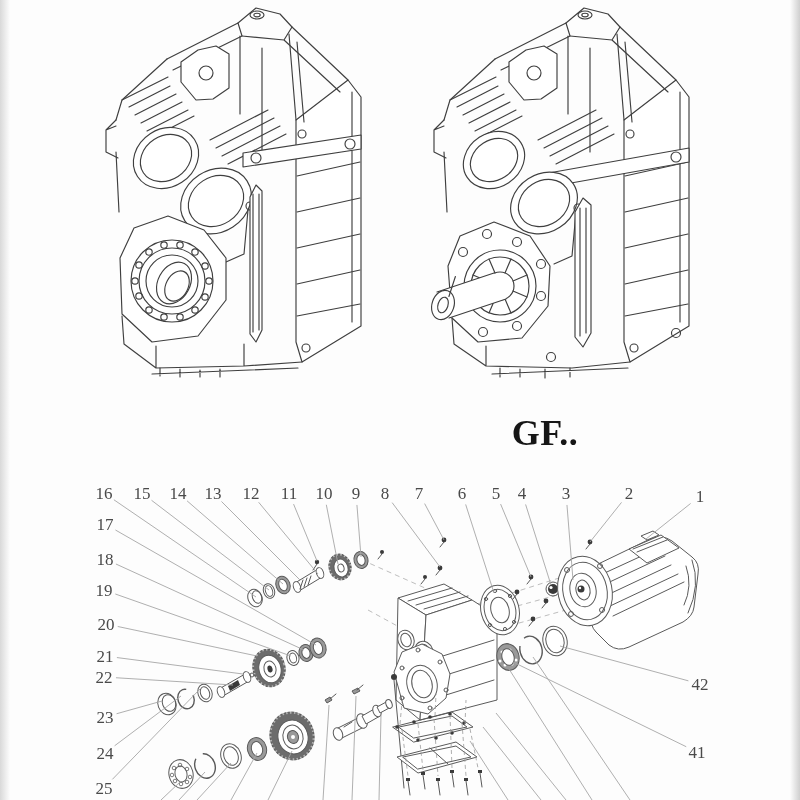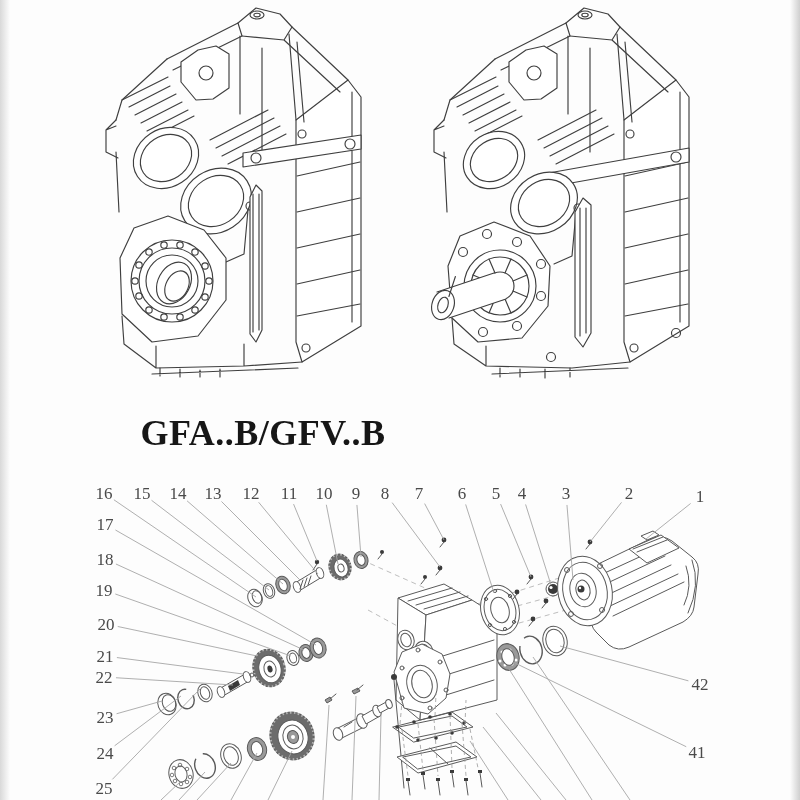--- a/index.html
+++ b/index.html
@@ -451,17 +451,17 @@
         <text x="105" y="661.5" text-anchor="middle" class="callout-num">21</text>
         <text x="104" y="682.5" text-anchor="middle" class="callout-num">22</text>
         <text x="105" y="722.5" text-anchor="middle" class="callout-num">23</text>
         <text x="105" y="758.5" text-anchor="middle" class="callout-num">24</text>
         <text x="104" y="793.5" text-anchor="middle" class="callout-num">25</text>
         <text x="700" y="689.5" text-anchor="middle" class="callout-num">42</text>
         <text x="697" y="757.5" text-anchor="middle" class="callout-num">41</text>
       </g>
 </svg>
 
-<div class="model-label left">GFA..B/GFV..B</div>
+<div class="model-label right">GF..</div>
 
 <div class="edge l"></div>
 <div class="edge r"></div>
 </div>
 
 </body></html>

